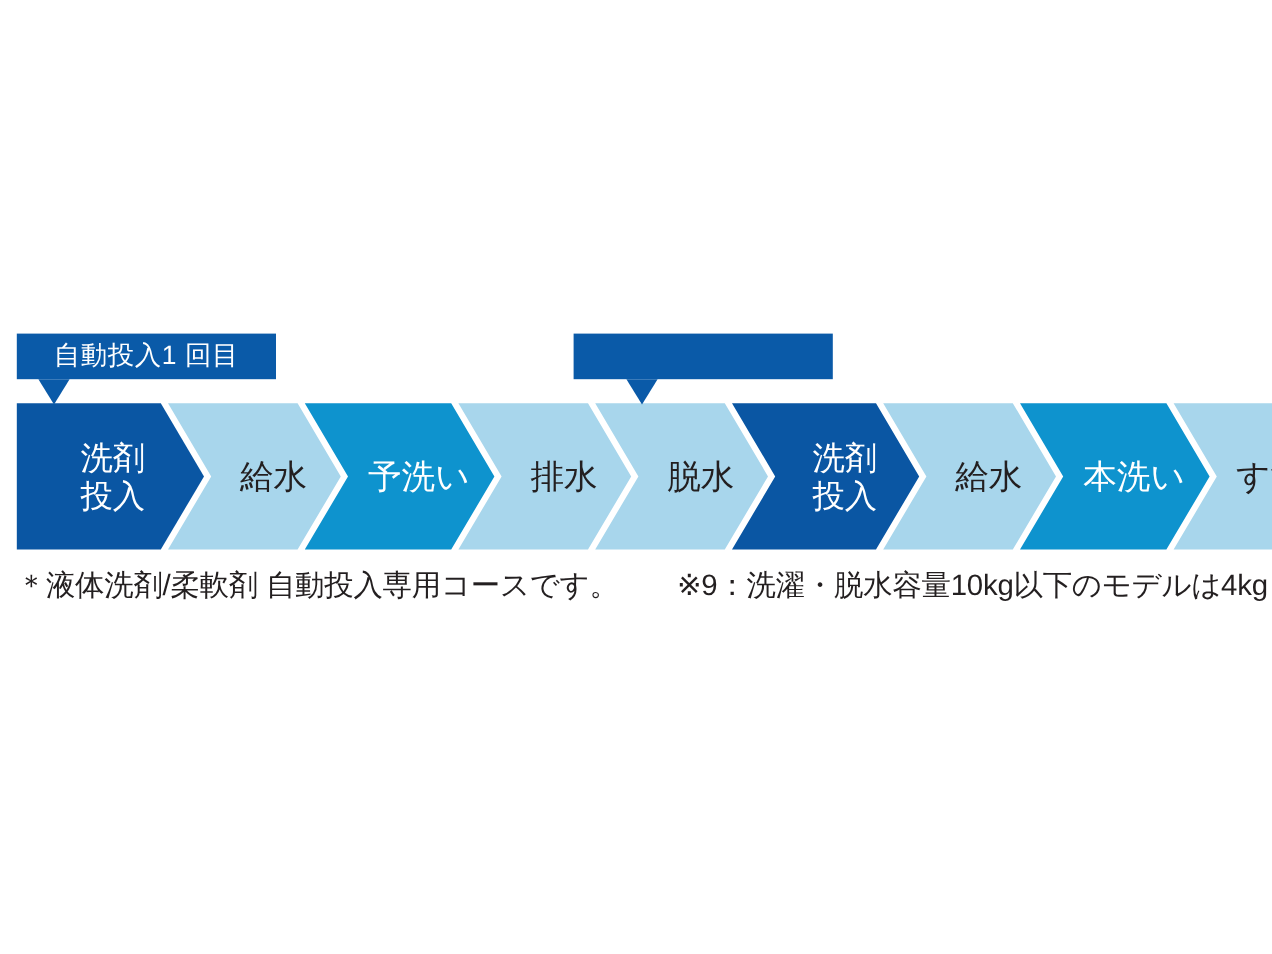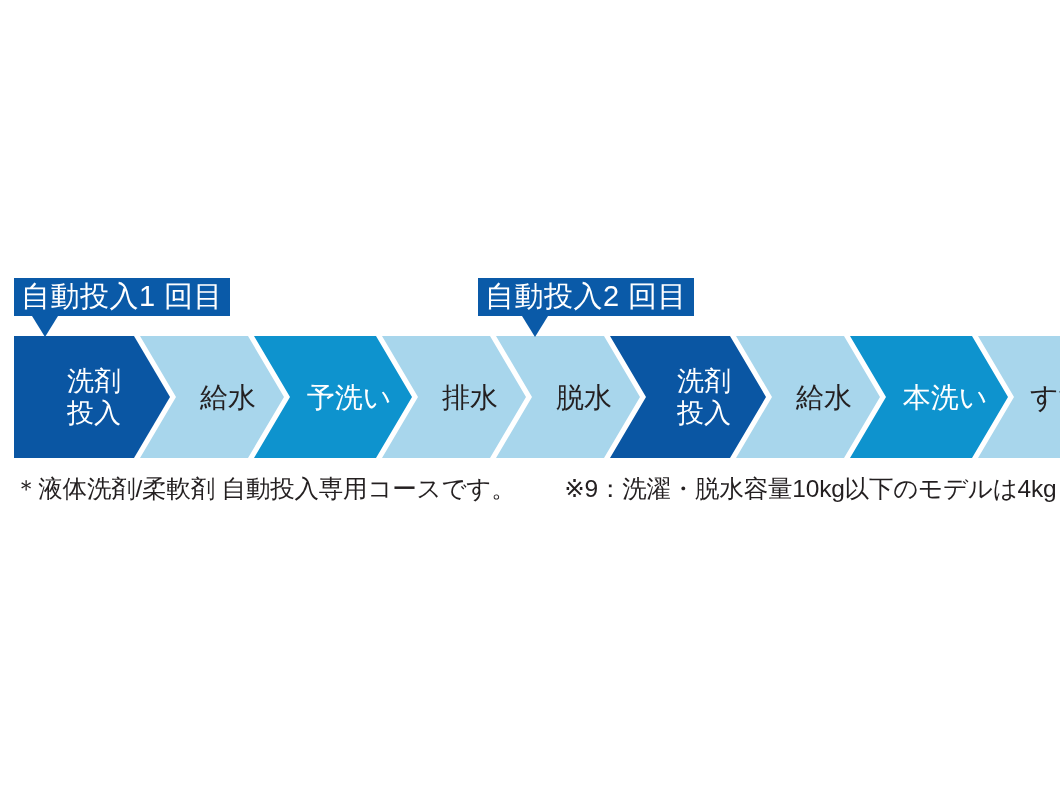--- a/index.html
+++ b/index.html
@@ -26,21 +26,21 @@
   
   .callout {
     position: absolute;
     height: 38px;
     box-sizing: border-box;
     display: flex;
     align-items: center;
     justify-content: center;
     padding: 0 10px;
     color: #ffffff;
-    font-size: 29px;
+    font-size: 22px;
     line-height: 1;
     letter-spacing: 0.5px;
     white-space: nowrap;
   }
   .callout .callout-text {
     display: block;
     transform: translateY(-1px);
   }
   .callout .tail {
     position: absolute;
@@ -101,21 +101,20 @@
       <text x="1073" y="406.8" fill="#231f20" font-size="28" font-family="&quot;Liberation Sans&quot;, &quot;DejaVu Sans&quot;, sans-serif" text-anchor="middle"><tspan x="1073">すすぎ</tspan></text>
       <polygon points="1106,336 1214,336 1250,397 1214,458 1106,458 1142,397" fill="#a8d6ec"></polygon>
       <text x="1194" y="406.8" fill="#231f20" font-size="28" font-family="&quot;Liberation Sans&quot;, &quot;DejaVu Sans&quot;, sans-serif" text-anchor="middle"><tspan x="1194">脱水</tspan></text>
     </svg>
 
   <div class="callout" id="callout-0" style="left: 14px; top: 278px; width: 216px; background: rgb(10, 90, 168);">
     <span class="callout-text">自動投入1 回目</span>
     <span class="tail" style="left: 18px; border-top-color: rgb(10, 90, 168);"></span>
   </div>
   <div class="callout" id="callout-1" style="left: 478px; top: 278px; width: 216px; background: rgb(10, 90, 168);">
-    <span class="callout-text">自動投入2 回目</span>
     <span class="tail" style="left: 44px; border-top-color: rgb(10, 90, 168);"></span>
   </div>
 
   <div id="footnote">
     <span>＊液体洗剤/柔軟剤 自動投入専用コースです。</span><span>　　</span><span>※9：洗濯・脱水容量10kg以下のモデルは4kgまで。</span>
   </div>
 
 </div>
 
 </body></html>

